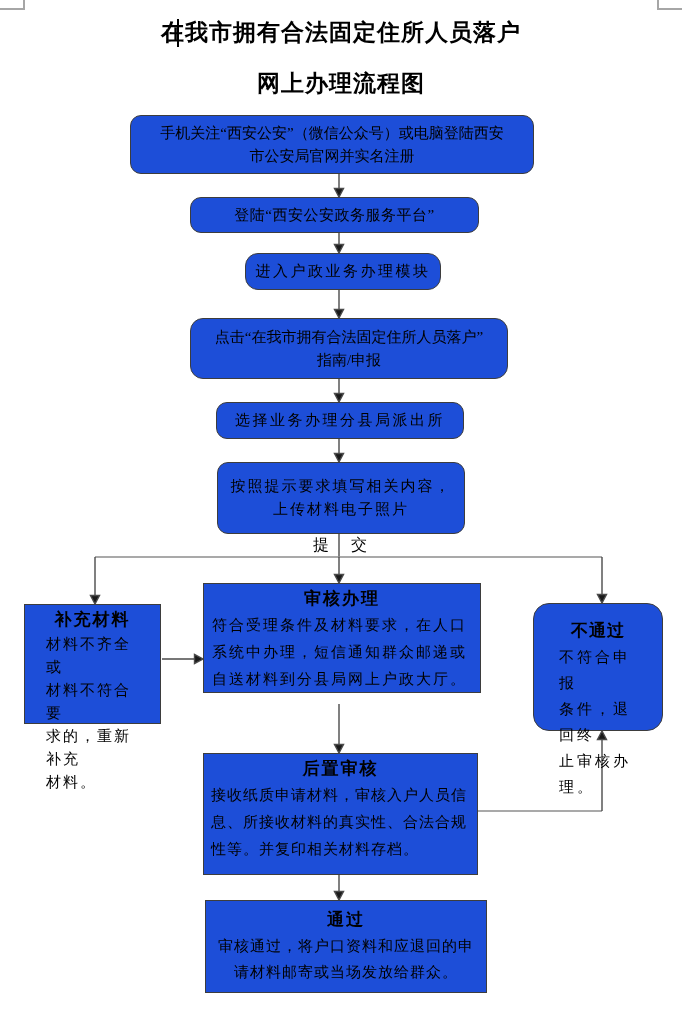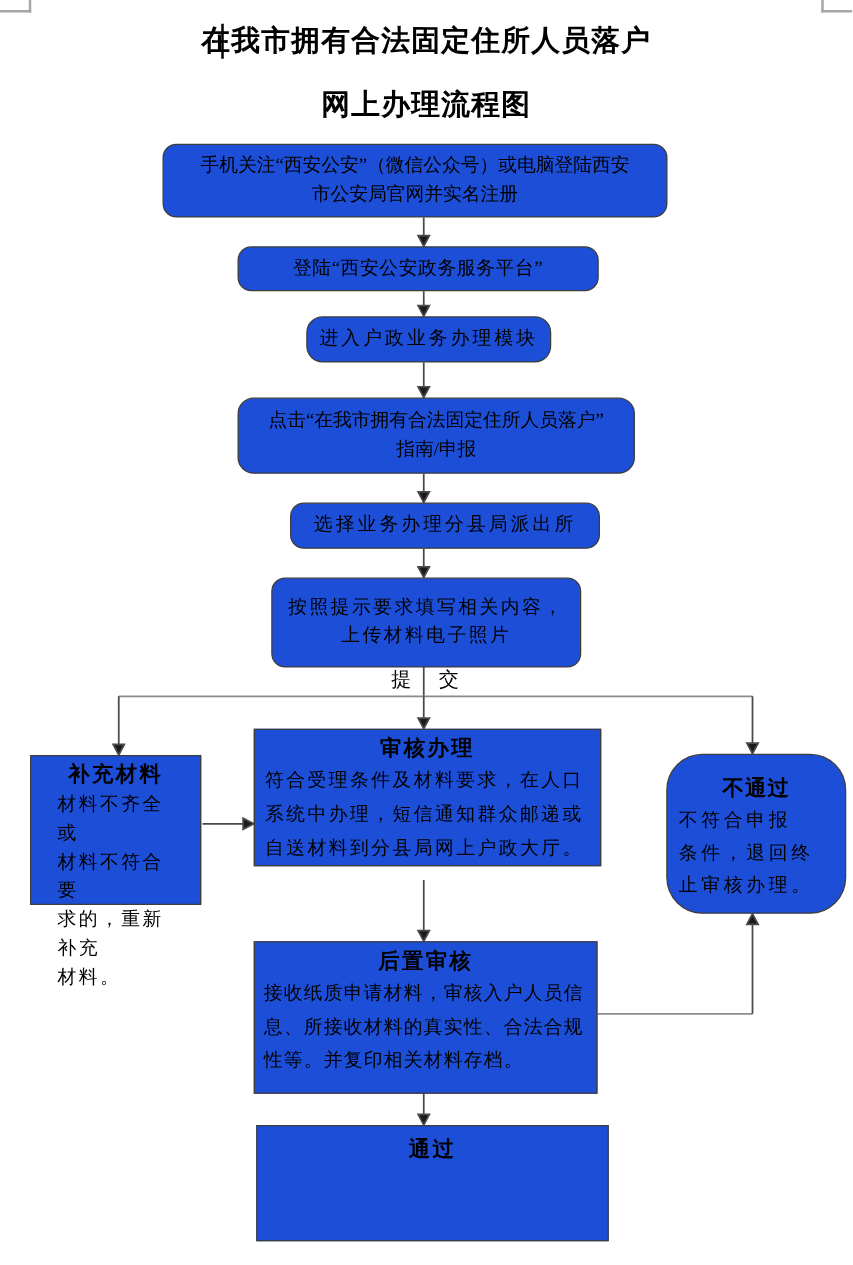--- a/index.html
+++ b/index.html
@@ -20,34 +20,34 @@
   svg.wires{position:absolute;left:0;top:0;pointer-events:none;}
   
   .box{position:absolute;box-sizing:border-box;border:1.4px solid #3d3d3d;background:#1d4ed8;}
   .step{display:flex;align-items:center;justify-content:center;text-align:center;}
   .step span{white-space:pre-line;font-size:15px;line-height:23px;display:block;}
   .rounded{border-radius:11px;}
   .s1{left:130px;top:115px;width:404px;height:59px;}
   .s2{left:190px;top:197px;width:289px;height:36px;} .s2 span{letter-spacing:0.5px;}
   .s3{left:245px;top:253px;width:196px;height:37px;border-radius:13px;} .s3 span{letter-spacing:2.5px;}
   .s4{left:190px;top:318px;width:318px;height:61px;border-radius:13px;}
-  .s5{left:232px;top:402px;width:248px;height:37px;} .s5 span{letter-spacing:2.5px;}
+  .s5{left:216px;top:402px;width:248px;height:37px;} .s5 span{letter-spacing:2.5px;}
   .s6{left:217px;top:462px;width:248px;height:72px;} .s6 span{letter-spacing:2px;}
   
   .submit{position:absolute;left:240px;top:534px;width:200px;display:flex;
           justify-content:center;gap:22px;font-size:16px;line-height:22px;}
   
   .branch{padding:2px 8px;}
   .bt{font-weight:bold;text-align:center;font-size:17px;letter-spacing:2px;line-height:26px;}
   .bb{white-space:pre-line;font-size:15px;}
   .supplement{left:24px;top:604px;width:137px;height:120px;padding:2px 21px;}
   .supplement .bb{letter-spacing:2px;line-height:23px;}
   .review{left:203px;top:583px;width:278px;height:110px;}
   .review .bb{letter-spacing:2px;line-height:27px;}
-  .reject{left:533px;top:603px;width:144px;height:128px;border-radius:29px;padding:14px 6px 2px;}
+  .reject{left:533px;top:603px;width:130px;height:128px;border-radius:16px;padding:14px 22px 2px;}
   .reject .bt{letter-spacing:1px;}
   .reject .bb{letter-spacing:3px;line-height:26px;text-align:left;padding-left:3px;}
   .post{left:203px;top:753px;width:275px;height:122px;padding:2px 7px;}
   .post .bb{letter-spacing:1px;line-height:27px;}
   .pass{left:205px;top:900px;width:282px;height:93px;padding:6px 8px 2px;}
   .pass .bb{letter-spacing:1px;line-height:26px;text-align:center;}
 </style>
 </head>
 <body>
 
@@ -173,15 +173,17 @@
 
   <div class="box branch post">
     <div class="bt">后置审核</div>
     <div class="bb">接收纸质申请材料，审核入户人员信
 息、所接收材料的真实性、合法合规
 性等。并复印相关材料存档。</div>
   </div>
 
   <div class="box branch pass">
     <div class="bt">通过</div>
+    <div class="bb">审核通过，将户口资料和应退回的申
+请材料邮寄或当场发放给群众。</div>
   </div>
 
 </div>
 
 </body></html>

